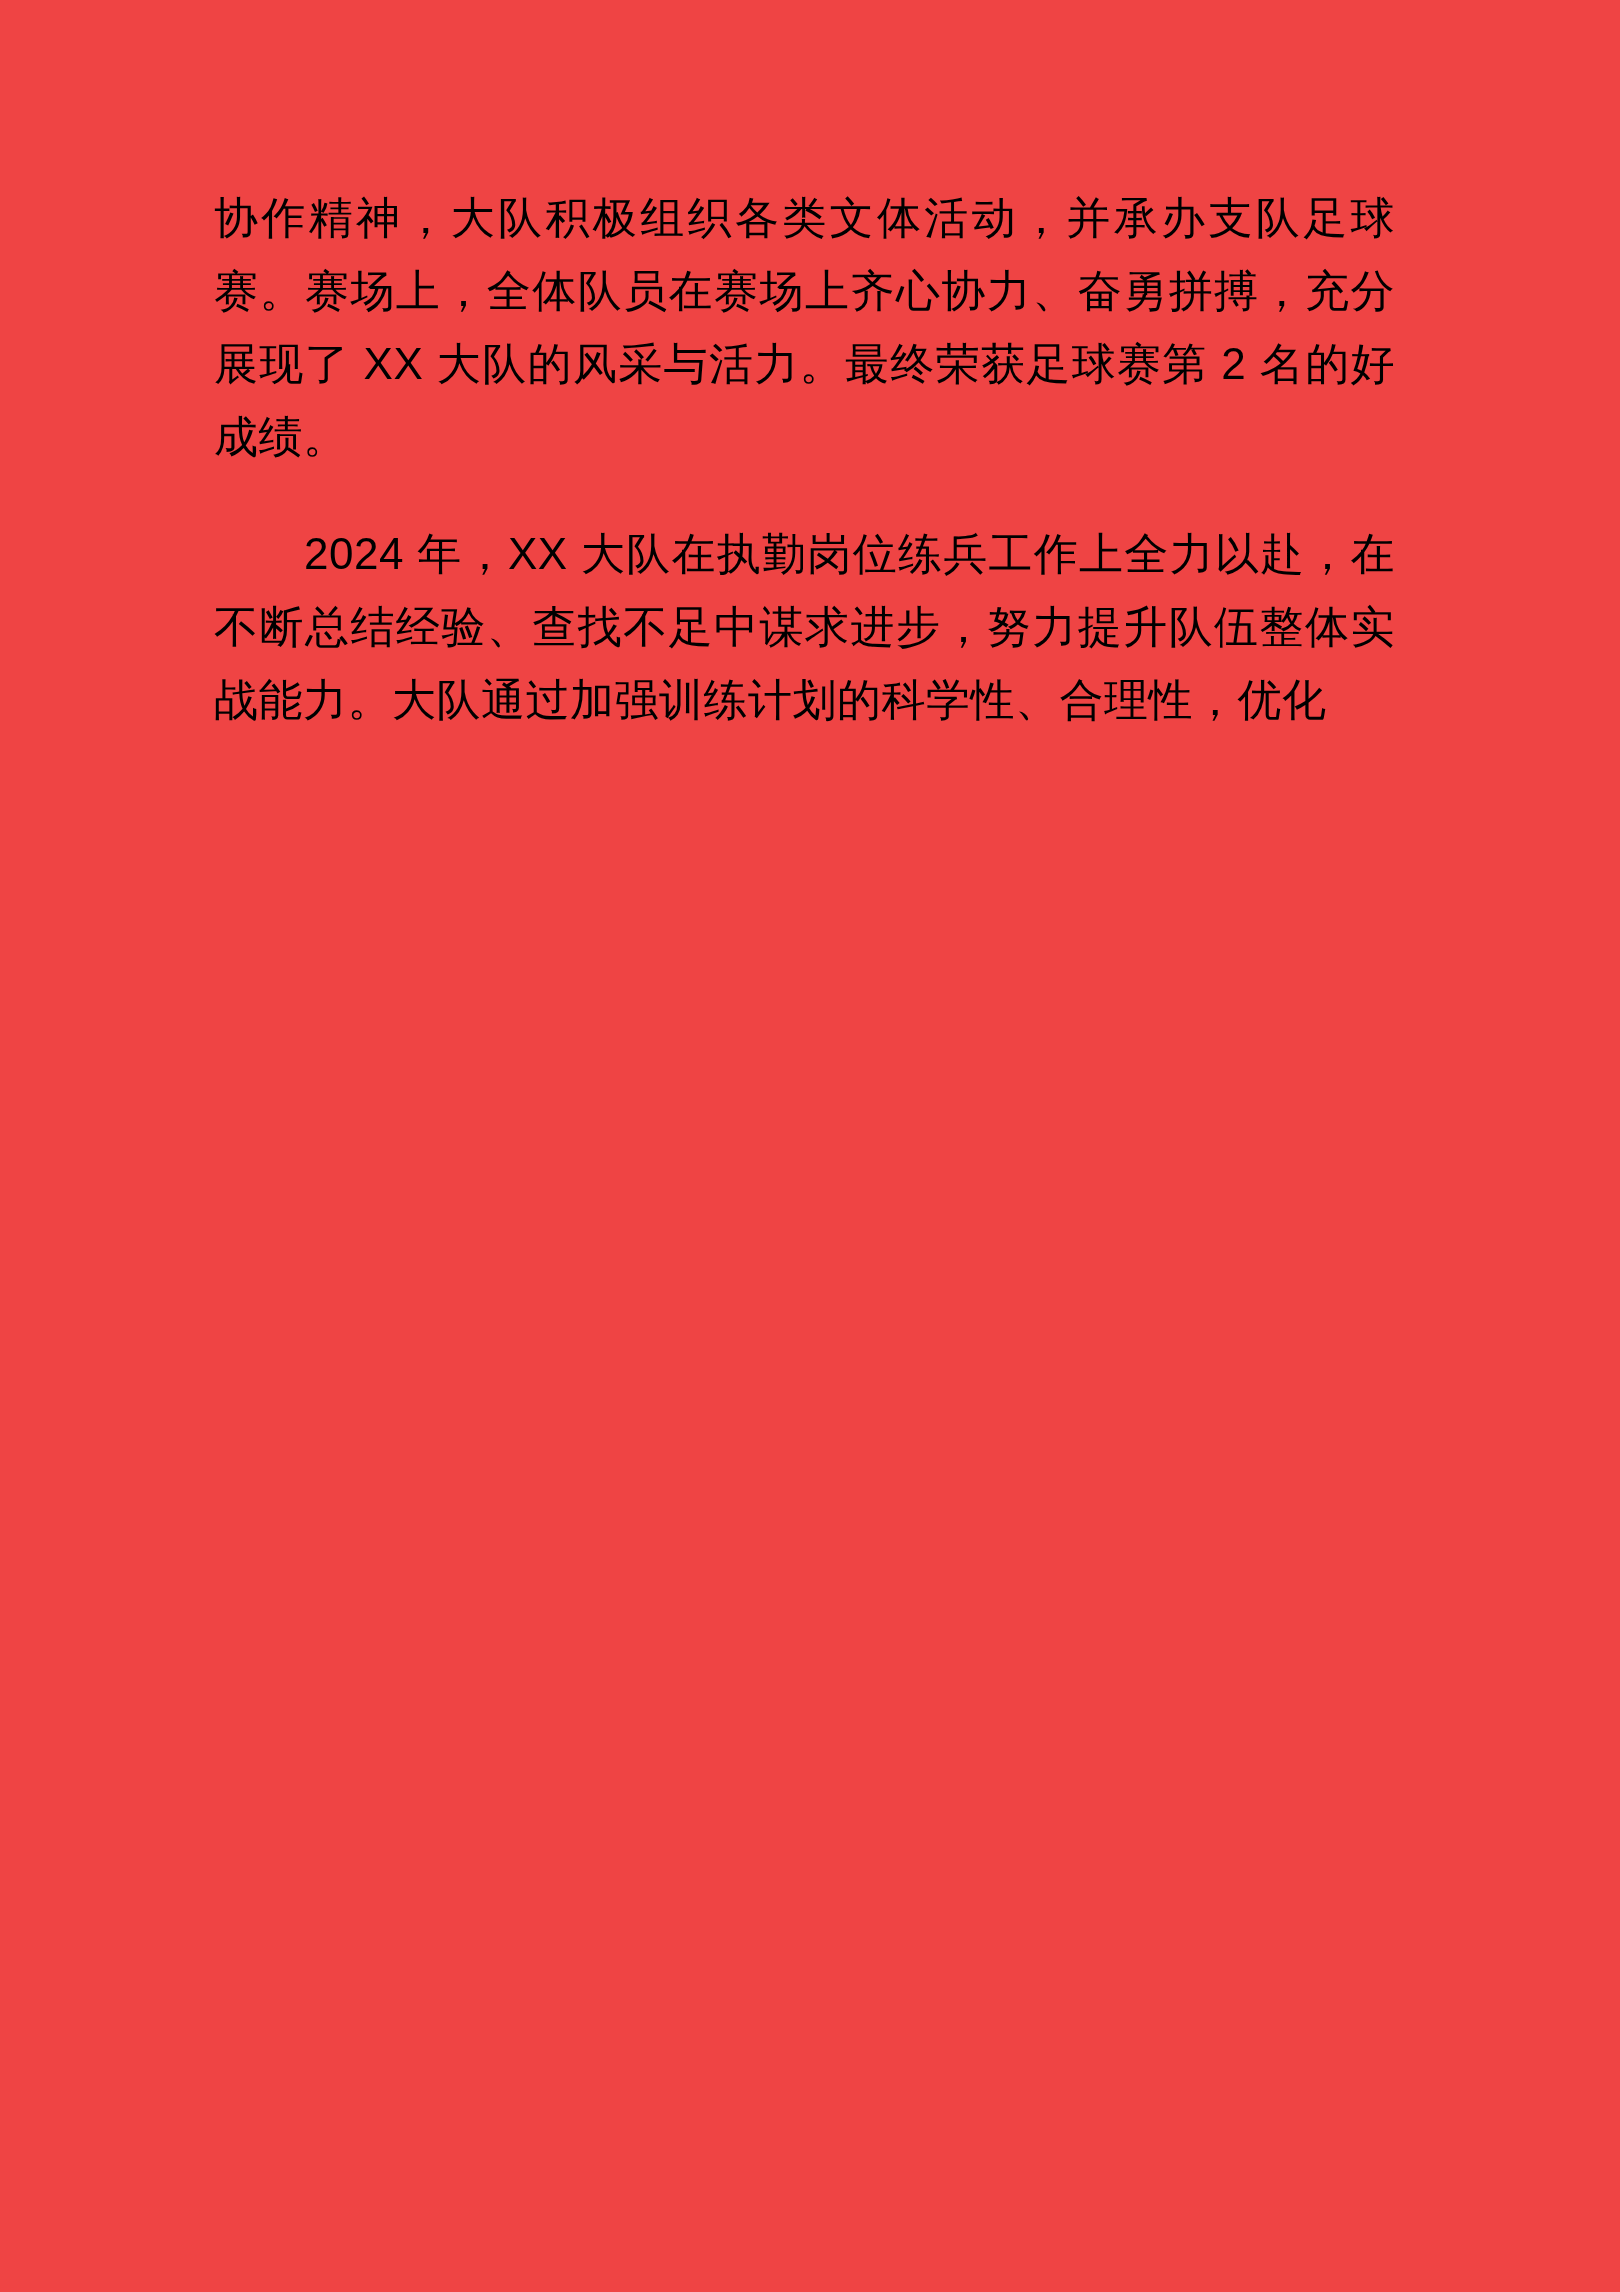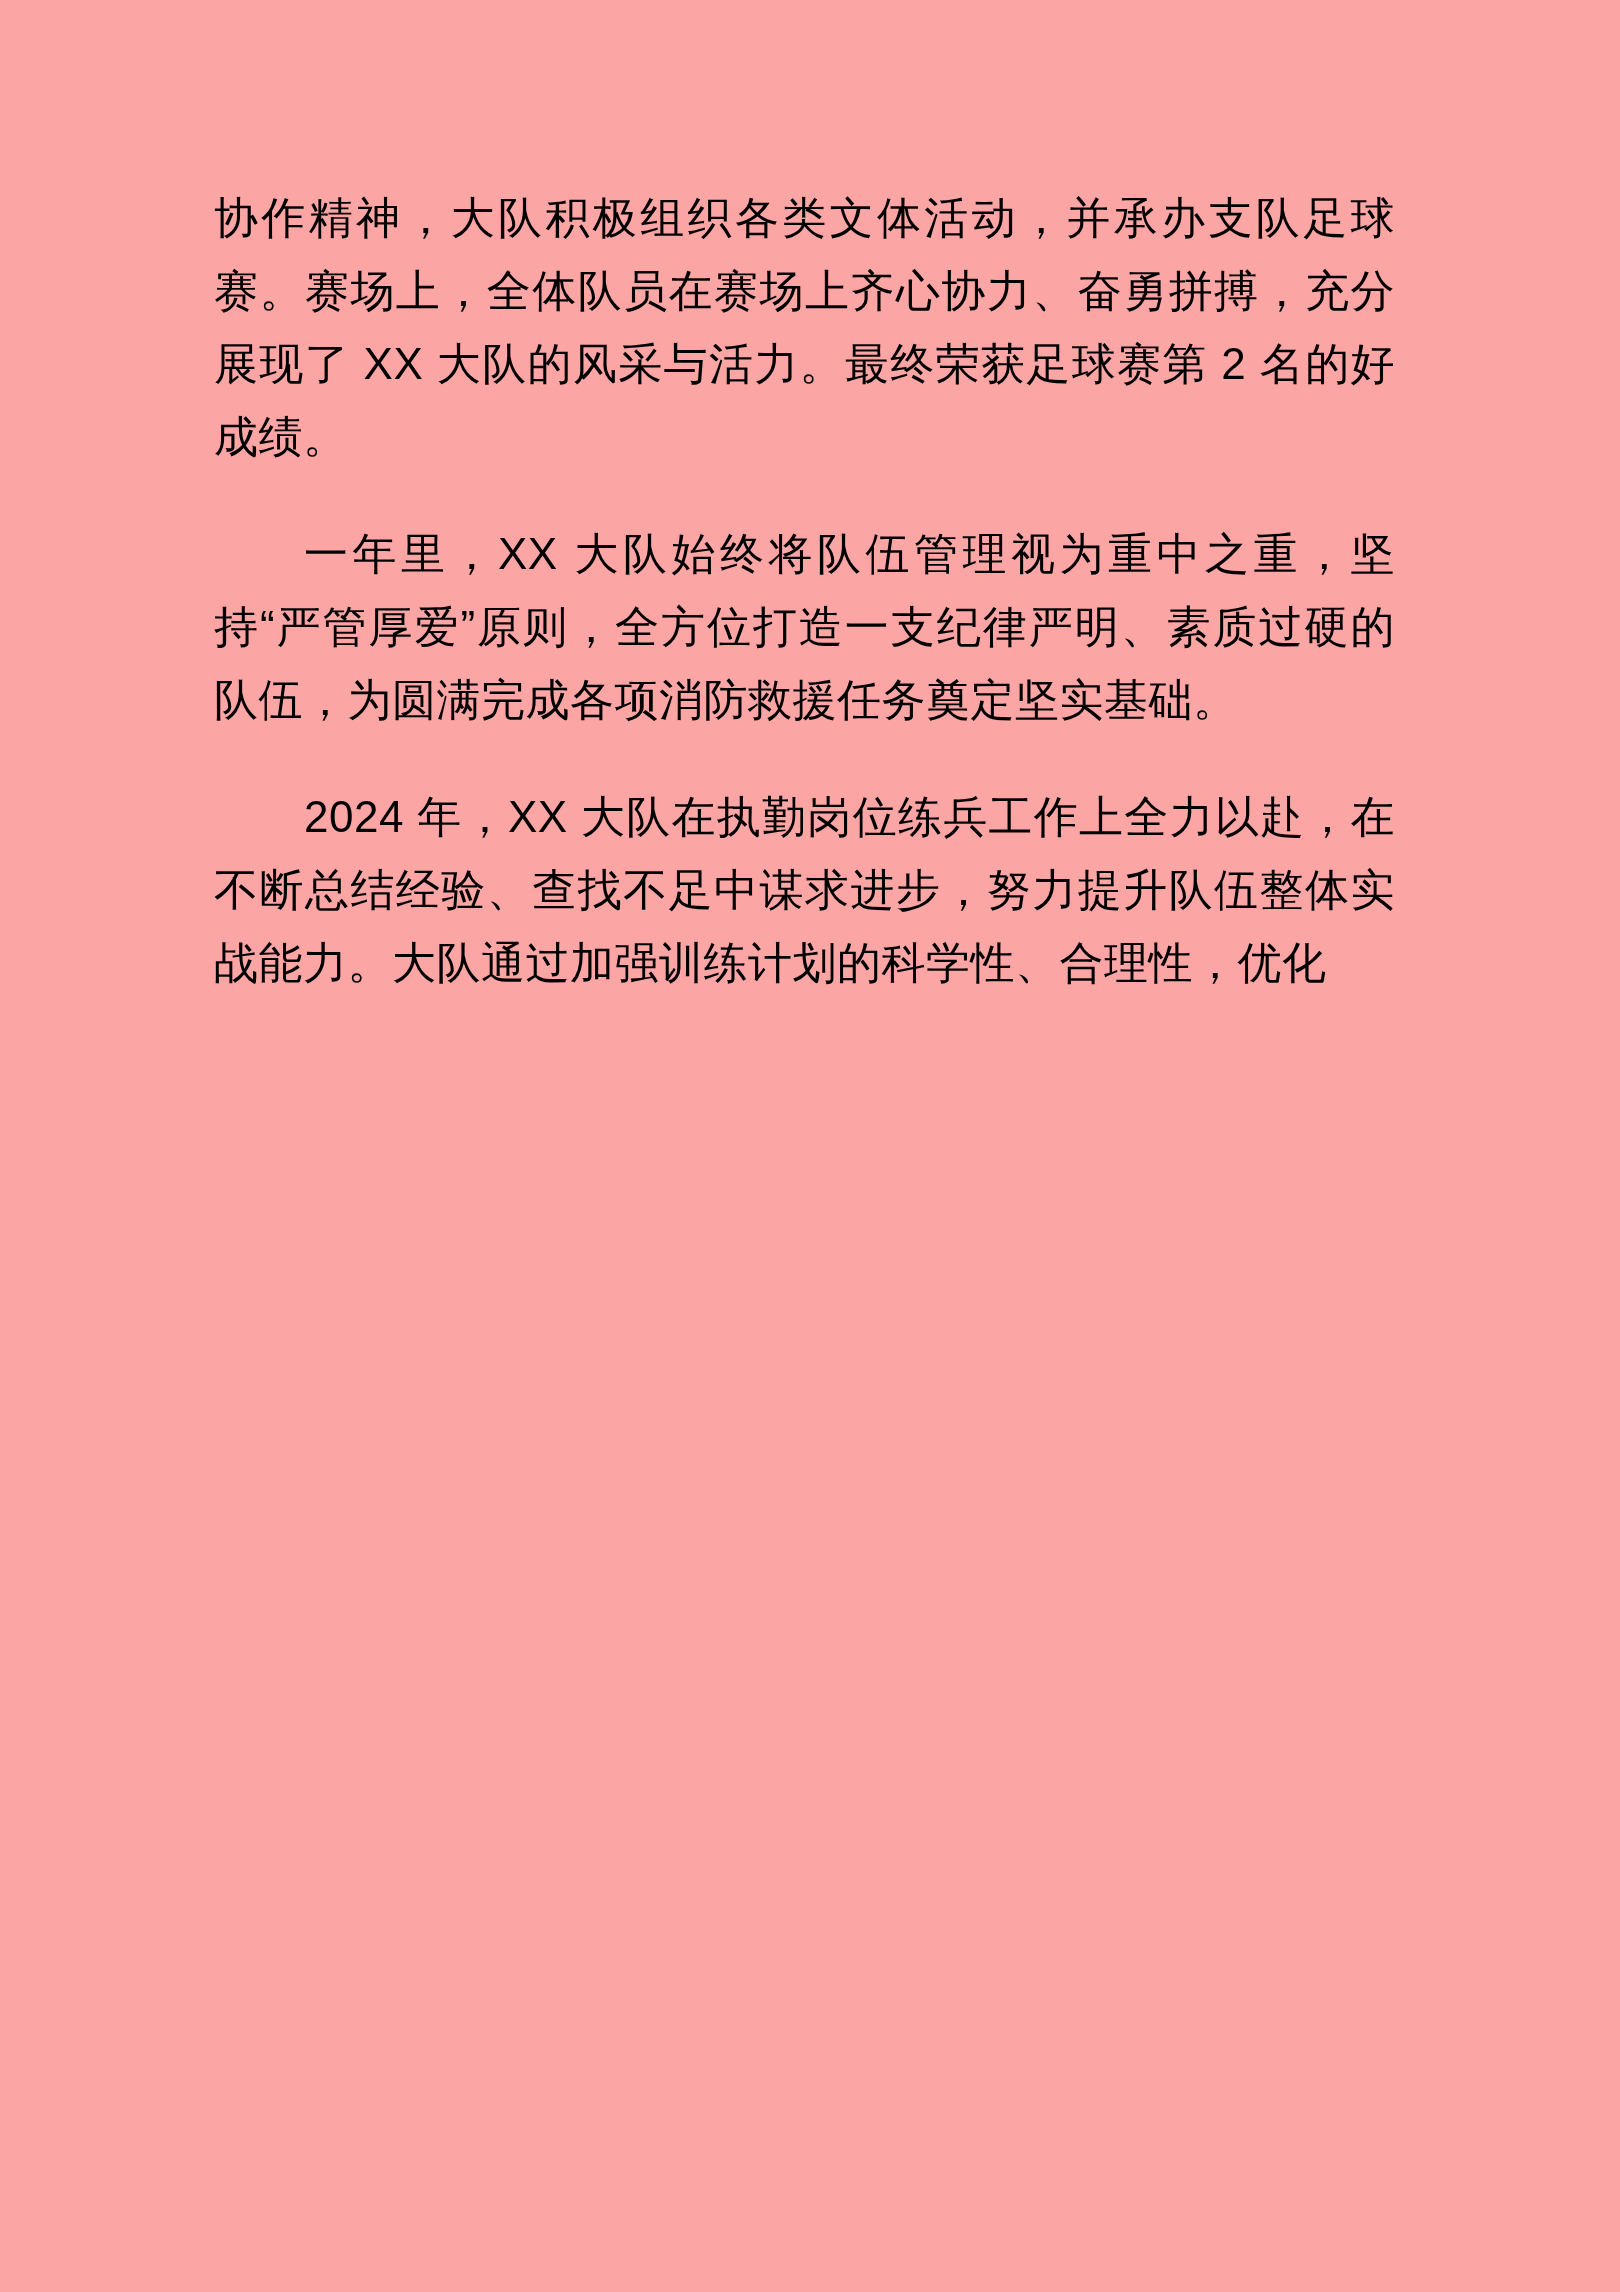--- a/index.html
+++ b/index.html
@@ -11,21 +11,21 @@
     width: 1620px;
     height: 2293px;
     font-family: "Liberation Sans", sans-serif;
     color: #000000;
     overflow: hidden;
   }
   .page {
     position: relative;
     width: 1620px;
     height: 2293px;
-    background: #fca5a5;
+    background: #ef4444;
     box-sizing: border-box;
     padding: 181px 225px 0 214px;
   }
   .doc-body {
     font-size: 44px;
     line-height: 1.66;
     letter-spacing: 0.5px;
     text-align: justify;
     text-justify: inter-ideograph;
   }
@@ -40,17 +40,16 @@
     text-indent: 90px;
     margin: 0 0 3.9px 0;
   }
 </style>
 </head>
 <body>
 
 <div class="page">
   <div class="doc-body">
     <p class="para">协作精神，大队积极组织各类文体活动，并承办支队足球赛。赛场上，全体队员在赛场上齐心协力、奋勇拼搏，充分展现了 XX 大队的风采与活力。最终荣获足球赛第 2 名的好成绩。</p>
-    <p class="indent">一年里，XX 大队始终将队伍管理视为重中之重，坚持“严管厚爱”原则，全方位打造一支纪律严明、素质过硬的队伍，为圆满完成各项消防救援任务奠定坚实基础。</p>
     <p class="indent">2024 年，XX 大队在执勤岗位练兵工作上全力以赴，在不断总结经验、查找不足中谋求进步，努力提升队伍整体实战能力。大队通过加强训练计划的科学性、合理性，优化</p>
   </div>
 </div>
 
 
 </body></html>

